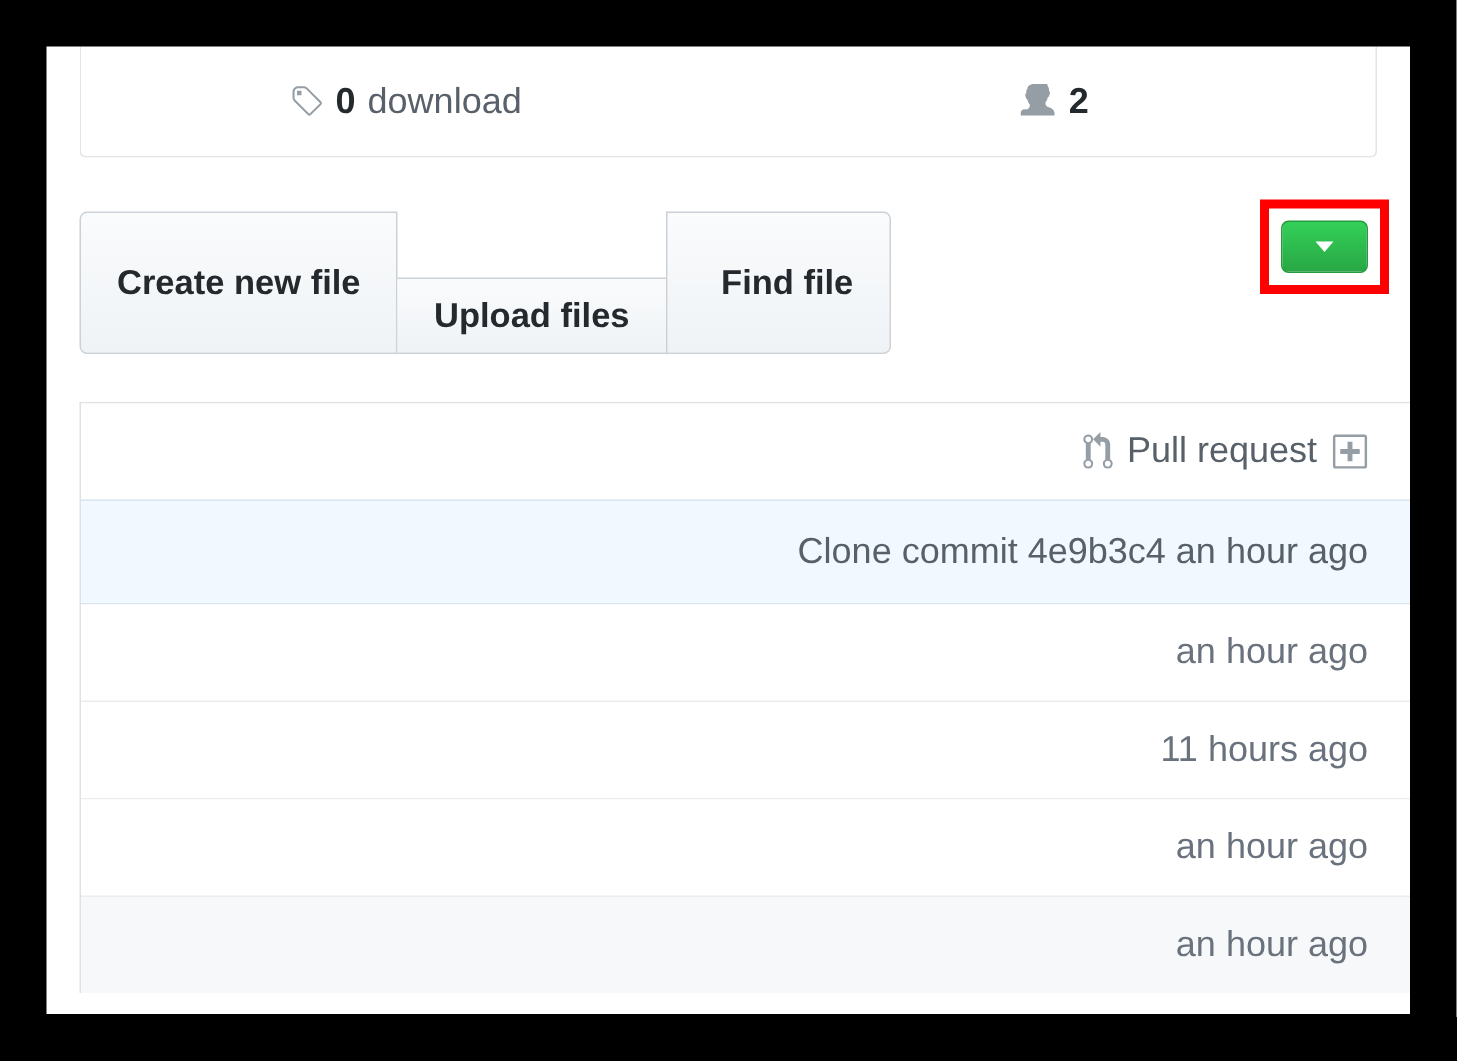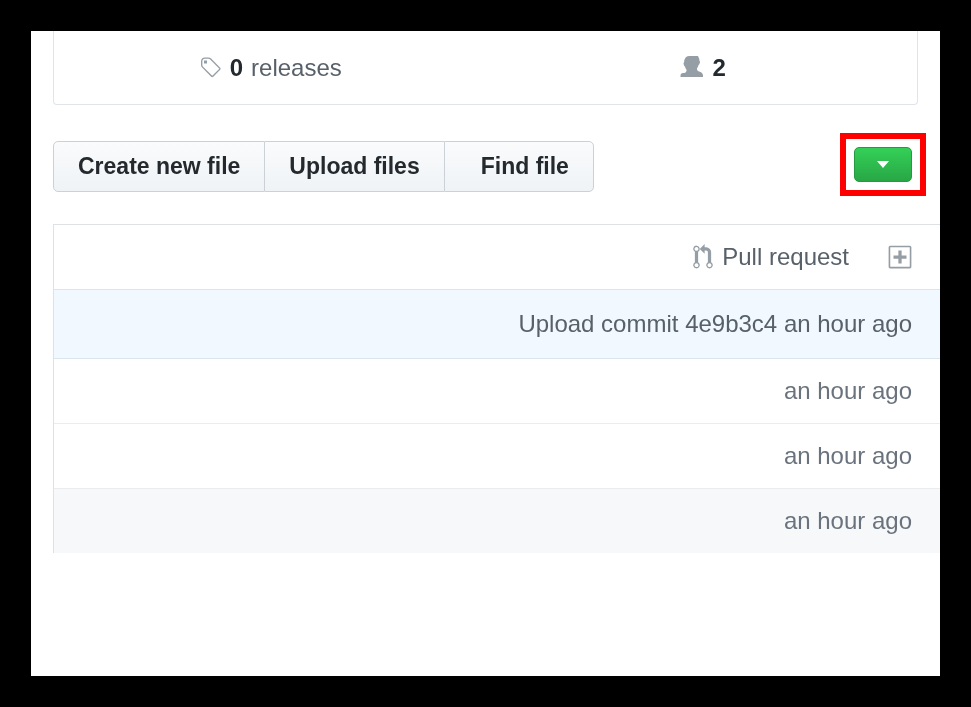--- a/index.html
+++ b/index.html
@@ -49,21 +49,21 @@
       border: 1px solid #cbd1d6;
       color: #24292e;
       font-size: 23px;
       font-weight: 600;
       padding: 13px 24px;
       cursor: pointer;
       white-space: nowrap;
       line-height: 1;
     }
     .btn:first-child { border-radius: 5px 0 0 5px; }
-    .btn:nth-child(2) { border-left: none; border-right: none; }
+    .btn:nth-child(2) { border-left: none; border-right: none; margin-top: 44px; }
     .btn:last-child { border-radius: 0 5px 5px 0; padding-left: 36px; }
     .btn-primary {
       background: linear-gradient(#34d058, #28a745);
       border: 1px solid #269a40;
       color: #fff;
       font-size: 23px;
       font-weight: 600;
       padding: 13px 22px;
       border-radius: 5px;
       cursor: pointer;
@@ -90,21 +90,21 @@
       margin: 32px 0 0 22px;
       border: 1px solid #dfe2e5;
       border-right: none;
       border-bottom: none;
     }
     .file-header {
       display: flex;
       justify-content: flex-end;
       align-items: center;
       padding: 18px 28px;
-      gap: 39px;
+      gap: 10px;
       background: #fff;
     }
     .file-header-link {
       display: flex;
       align-items: center;
       gap: 8px;
       color: #586069;
       font-size: 24px;
       cursor: pointer;
     }
@@ -133,21 +133,21 @@
 <body>
 
 <div class="container">
 
   <div class="stats-bar">
     <div class="stat-item">
       <svg width="24" height="24" viewBox="0 0 14 16">
           <path d="M7.73 1.73C7.26 1.26 6.62 1 5.96 1H3.5C2.13 1 1 2.13 1 3.5v2.47c0 .66.27 1.3.73 1.77l6.06 6.06c.39.39 1.02.39 1.41 0l4.59-4.59a.996.996 0 000-1.41L7.73 1.73zM2.38 7.09c-.31-.3-.47-.7-.47-1.13V3.5c0-.88.72-1.59 1.59-1.59h2.47c.42 0 .83.16 1.13.47l6.14 6.13-4.73 4.73-6.13-6.15zM3.01 3h2v2H3V3h.01z"></path>
         </svg>
       <span class="stat-count">0</span>
-      <span>releases</span>
+      <span>download</span>
     </div>
     <div class="stat-item">
       <svg width="28" height="24" viewBox="0 0 16 16">
           <path d="M16 12.999c0-.786-.576-2.102-2.56-2.621-.589-.154-1.132-.602-1.44-1.378v-1c.358-.218.697-.822 1-2 .494-.176.726-.842 1-2-.013-.423-.152-.732-.5-1 0 0 .334-1-.5-2 0-1-1-2-3-2-1.274 0-2.093.409-2.571 1H7c-2 0-3 1-3 2-.834 1-.5 2-.5 2-.348.268-.487.577-.5 1 .274 1.158.506 1.824 1 2 .303 1.178.642 1.782 1 2v1c-.308.776-.851 1.224-1.44 1.378C1.576 10.897 1 12.213 1 12.999l.012 1h14.976l.012-1z"></path>
         </svg>
       <span class="stat-count">2</span>
     </div>
   </div>
 
   <div class="toolbar">
@@ -172,29 +172,32 @@
         <span>Pull request</span>
       </div>
       <div class="file-header-link">
         <svg width="24" height="26" viewBox="0 0 14 16">
             <path d="M13 1H1c-.55 0-1 .45-1 1v12c0 .55.45 1 1 1h12c.55 0 1-.45 1-1V2c0-.55-.45-1-1-1zm0 13H1V2h12v12zM6 9H3V7h3V4h2v3h3v2H8v3H6V9z"></path>
           </svg>
       </div>
     </div>
 
     <div class="commit-bar">
-      <span>Upload commit</span>
+      <span>Clone commit</span>
       <span class="commit-sha">4e9b3c4</span>
       <span>an hour ago</span>
     </div>
 
     <div class="file-row">
       <span>an hour ago</span>
     </div>
     <div class="file-row">
+      <span>11 hours ago</span>
+    </div>
+    <div class="file-row">
       <span>an hour ago</span>
     </div>
     <div class="file-row">
       <span>an hour ago</span>
     </div>
   </div>
 
 </div>
 
 </body></html>

